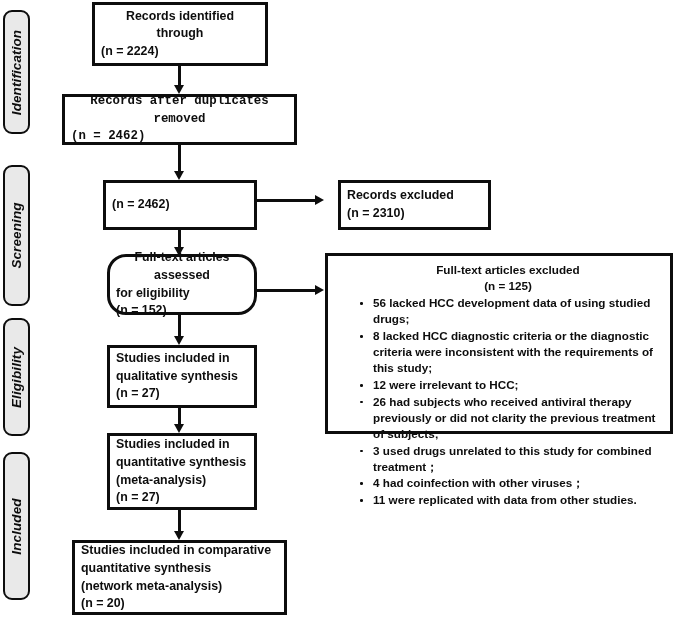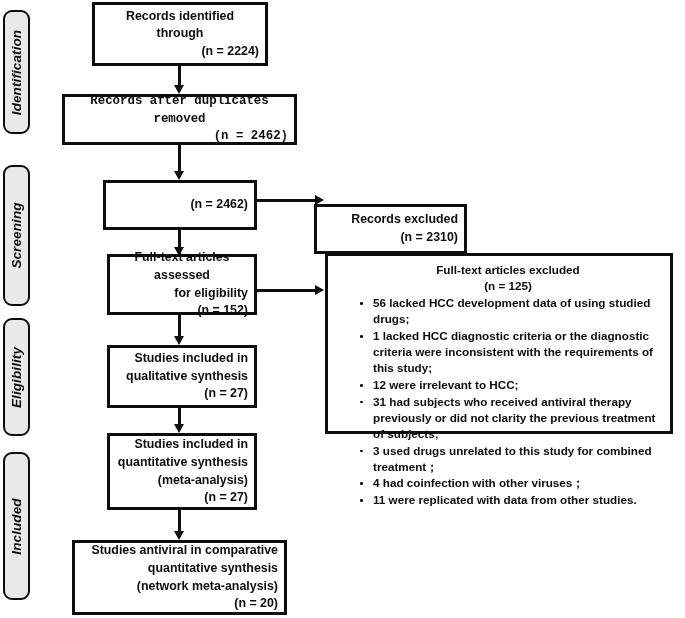--- a/index.html
+++ b/index.html
@@ -38,21 +38,21 @@
   }
 
   
   .flow-box {
     position: absolute;
     background: #ffffff;
     border: 3px solid #0d0d0d;
     box-sizing: border-box;
     display: flex;
     flex-direction: column;
-    align-items: flex-end;
+    align-items: flex-start;
     justify-content: center;
     text-align: center;
     color: #0d0d0d;
     font-weight: bold;
     font-size: 12.4px;
     line-height: 1.42;
     padding: 2px 6px;
   }
   .flow-box .line { display: block; }
 
@@ -158,45 +158,45 @@
   <div class="v-line" style="left:178px; top:145px; width:3px; height:28px;"></div>
   <div class="arrow-down" style="left:174px; top:171px;"></div>
 
   <div class="flow-box" style="left:103px; top:180px; width:154px; height:50px;">
     <span class="line">(n = 2462)</span>
   </div>
 
   <div class="h-line" style="left:257px; top:199px; width:60px; height:3px;"></div>
   <div class="arrow-right" style="left:315px; top:195px;"></div>
 
-  <div class="flow-box" style="left:314px; top:180px; width:153px; height:50px;margin-top:24px;">
+  <div class="flow-box" style="left:338px; top:180px; width:153px; height:50px;">
     <span class="line">Records excluded</span>
     <span class="line">(n = 2310)</span>
   </div>
 
   <div class="v-line" style="left:178px; top:230px; width:3px; height:20px;"></div>
   <div class="arrow-down" style="left:174px; top:247px;"></div>
 
-  <div class="flow-box" style="left:107px; top:254px; width:150px; height:61px;">
+  <div class="flow-box" style="left:107px; top:254px; width:150px; height:61px;border-radius:19px;">
     <span class="line">Full-text articles assessed</span>
     <span class="line">for eligibility</span>
     <span class="line">(n = 152)</span>
   </div>
 
   <div class="h-line" style="left:257px; top:289px; width:60px; height:3px;"></div>
   <div class="arrow-right" style="left:315px; top:285px;"></div>
 
   <div class="list-box" style="left:325px; top:253px; width:348px; height:181px;padding-left:28px;">
     <span class="lb-title">Full-text articles excluded</span>
     <span class="lb-title">(n = 125)</span>
     <ul>
       <li>56 lacked HCC development data of using studied drugs;</li>
-      <li>1 lacked HCC diagnostic criteria or the diagnostic criteria were inconsistent with the requirements of this study;</li>
+      <li>8 lacked HCC diagnostic criteria or the diagnostic criteria were inconsistent with the requirements of this study;</li>
       <li>12 were irrelevant to HCC;</li>
-      <li>31 had subjects who received antiviral therapy previously or did not clarity the previous treatment of subjects;</li>
+      <li>26 had subjects who received antiviral therapy previously or did not clarity the previous treatment of subjects;</li>
       <li>3 used drugs unrelated to this study for combined treatment；</li>
       <li>4 had coinfection with other viruses；</li>
       <li>11 were replicated with data from other studies.</li>
     </ul>
   </div>
 
   <div class="v-line" style="left:178px; top:315px; width:3px; height:22px;"></div>
   <div class="arrow-down" style="left:174px; top:336px;"></div>
 
   <div class="flow-box" style="left:107px; top:345px; width:150px; height:63px;">
@@ -212,19 +212,19 @@
     <span class="line">Studies included in</span>
     <span class="line">quantitative synthesis</span>
     <span class="line">(meta-analysis)</span>
     <span class="line">(n = 27)</span>
   </div>
 
   <div class="v-line" style="left:178px; top:510px; width:3px; height:22px;"></div>
   <div class="arrow-down" style="left:174px; top:531px;"></div>
 
   <div class="flow-box" style="left:72px; top:540px; width:215px; height:75px;">
-    <span class="line">Studies antiviral in comparative</span>
+    <span class="line">Studies included in comparative</span>
     <span class="line">quantitative synthesis</span>
     <span class="line">(network meta-analysis)</span>
     <span class="line">(n = 20)</span>
   </div>
 
 </div>
 
 </body></html>

